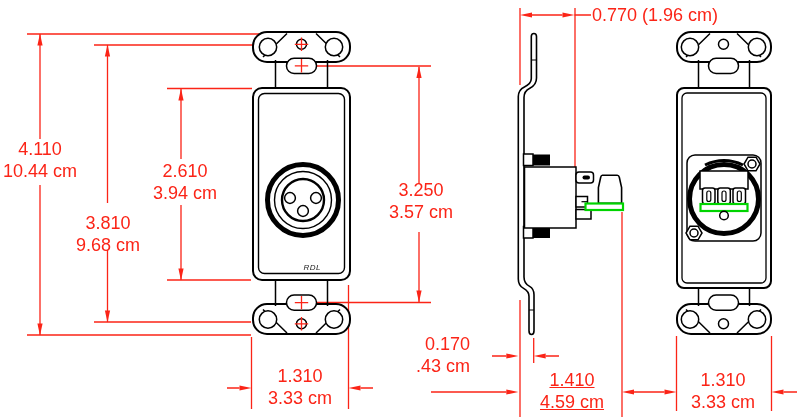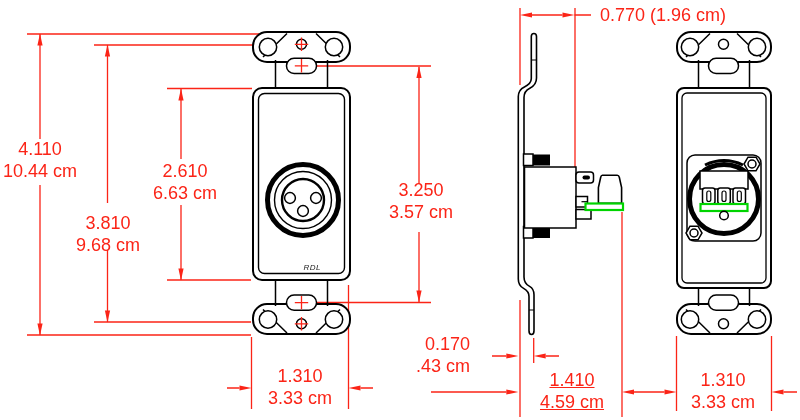--- a/index.html
+++ b/index.html
@@ -186,29 +186,29 @@
     <div>10.44 cm</div>
   </div>
 
   <div class="lbl" style="left:68px;top:213px;width:80px;text-align:center;">
     <div>3.810</div>
     <div>9.68 cm</div>
   </div>
 
   <div class="lbl" style="left:145px;top:161px;width:80px;">
     <div>2.610</div>
-    <div>6.63 cm</div>
+    <div>3.94 cm</div>
   </div>
 
   <div class="lbl" style="left:380px;top:180px;width:82px;">
     <div>3.250</div>
     <div>3.57 cm</div>
   </div>
 
-  <div class="lbl single" style="left:592px;top:5px;margin-left:8px;">
+  <div class="lbl single" style="left:592px;top:5px;">
     <div>0.770 (1.96 cm)</div>
   </div>
 
   <div class="lbl right" style="left:388px;top:334px;width:82px;">
     <div>0.170</div>
     <div>.43 cm</div>
   </div>
 
   <div class="lbl" style="left:259px;top:366px;width:82px;">
     <div>1.310</div>

